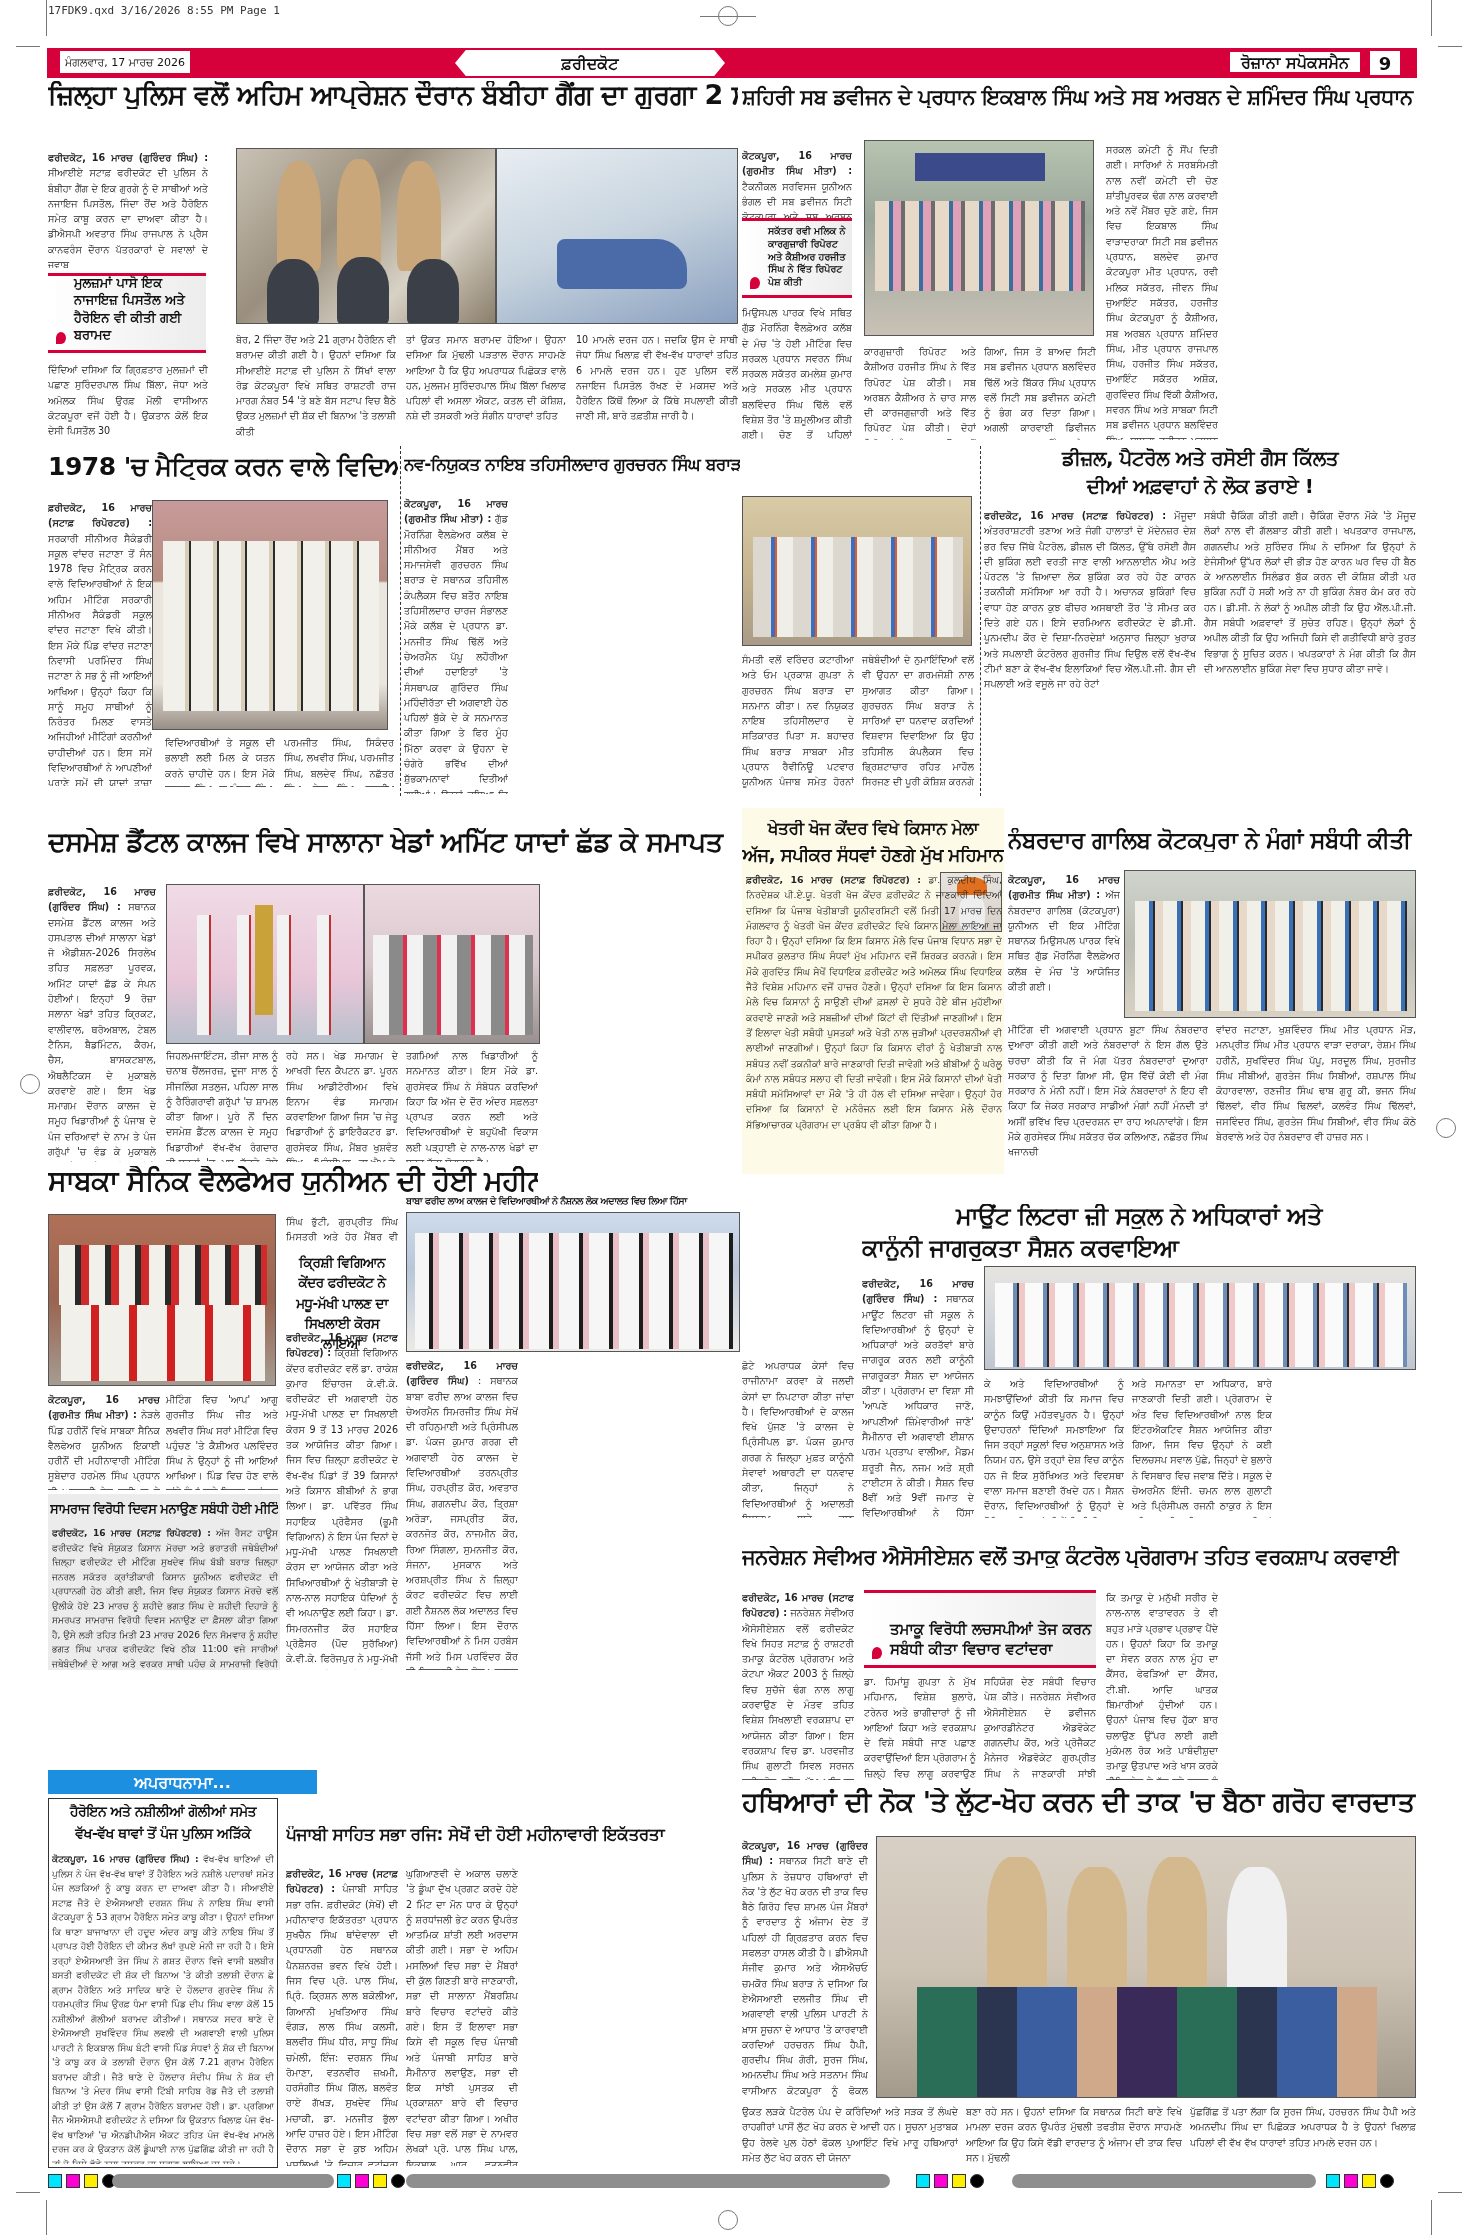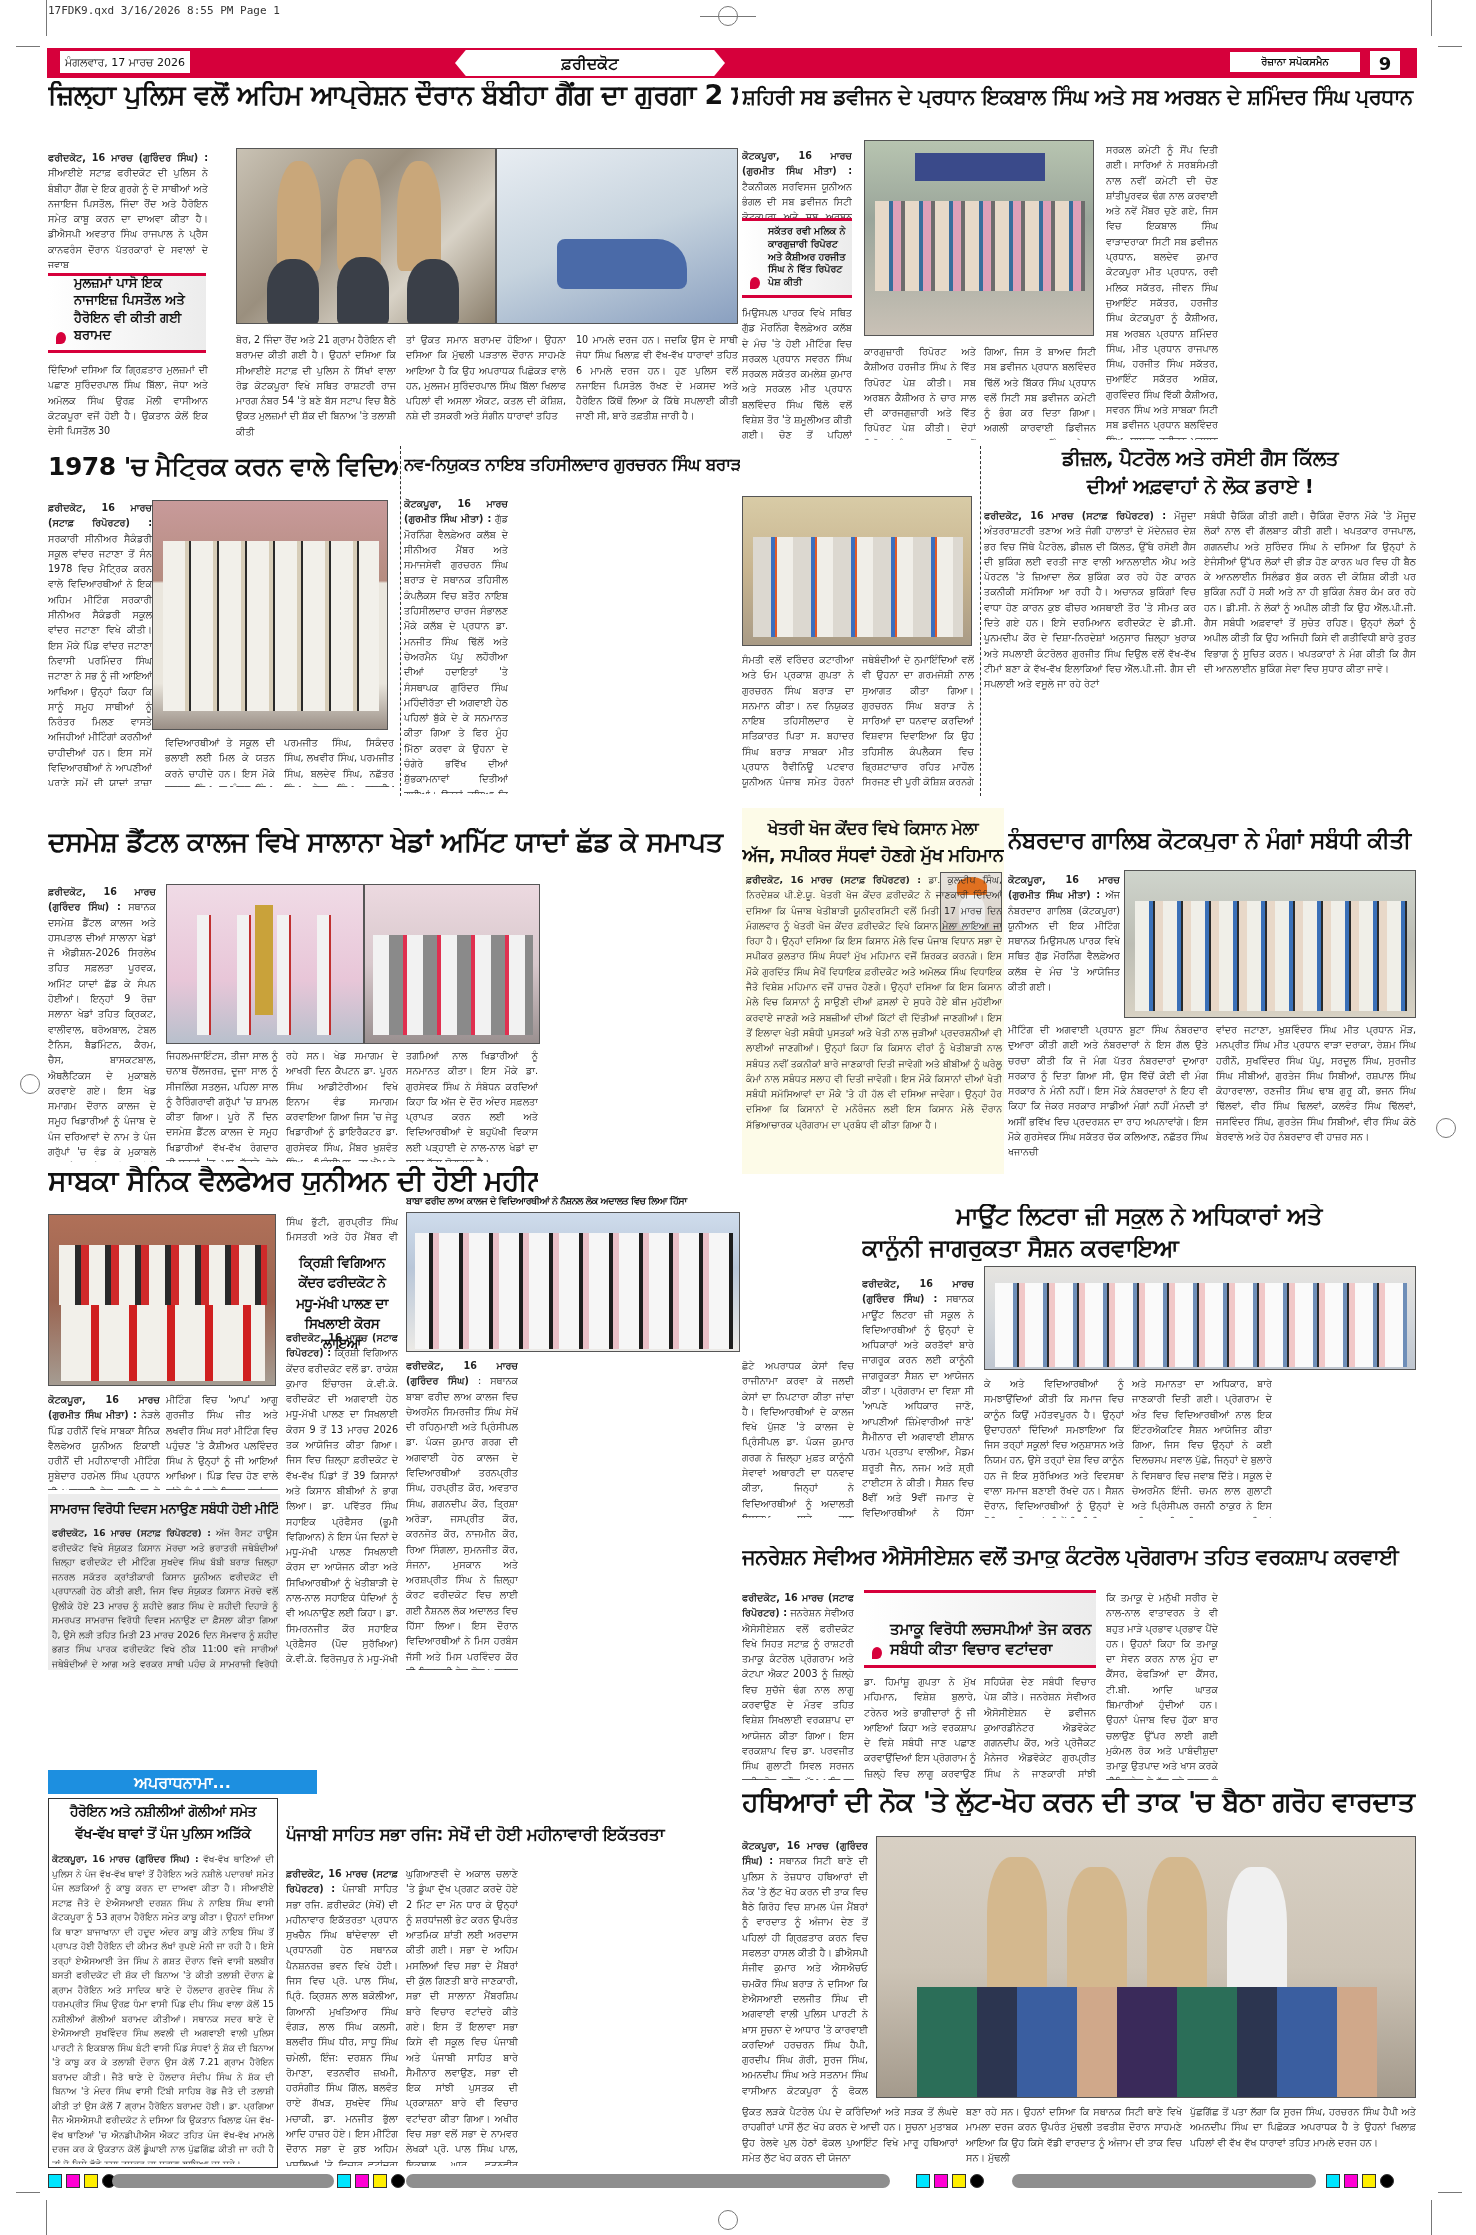--- a/index.html
+++ b/index.html
@@ -5,21 +5,21 @@
 *{box-sizing:border-box;margin:0;padding:0}
 body{width:1476px;height:2235px;background:#fff;font-family:"DejaVu Sans",sans-serif;color:#111;position:relative;overflow:hidden}
 .abs{position:absolute}
 .slug{left:48px;top:4px;font-family:"DejaVu Sans Mono",monospace;font-size:11px;color:#333}
 .crop-v{width:1px;background:#777}
 .crop-h{height:1px;background:#777}
 .reg{width:20px;height:20px;border:1px solid #777;border-radius:50%}
 .band{left:47px;top:48px;width:1370px;height:30px;background:#d6003b}
 .datebox{left:60px;top:51px;width:130px;height:22px;background:#fff;font-size:11px;display:flex;align-items:center;justify-content:center}
 .cityarrow{left:455px;top:50px;width:270px;height:26px;background:#fff;clip-path:polygon(4% 0,96% 0,100% 50%,96% 100%,4% 100%,0 50%);font-size:16px;font-weight:bold;display:flex;align-items:center;justify-content:center}
-.paperbox{left:1230px;top:52px;width:130px;height:20px;background:#fff;font-size:10px;font-weight:bold;display:flex;align-items:center;justify-content:center}
+.paperbox{left:1230px;top:52px;width:130px;height:20px;background:#fff;font-size:16px;font-weight:bold;display:flex;align-items:center;justify-content:center}
 .pagebox{left:1370px;top:51px;width:30px;height:24px;background:#fff;font-size:18px;font-weight:bold;display:flex;align-items:center;justify-content:center}
 .hl{font-family:"DejaVu Sans",sans-serif;font-weight:bold;color:#111;white-space:nowrap;overflow:hidden;letter-spacing:-0.5px;line-height:1.05}
 .body{font-family:"DejaVu Sans",sans-serif;font-size:9.6px;line-height:15.3px;text-align:justify;color:#222;overflow:hidden}
 .photo{background:linear-gradient(135deg,#c9c2b4,#9a8f7e 40%,#d8d2c6 70%,#8b7f6c);overflow:hidden;border:1px solid #555}
 .photo .ph{position:absolute;border-radius:45% 45% 10% 10%}
 .dlabel{font-weight:bold}
 .callout{border-top:3px solid #d6003b;border-bottom:3px solid #d6003b;background:linear-gradient(90deg,#fff,#ececec);display:flex;align-items:flex-end;padding:6px 4px}
 .callout .dot{width:10px;height:12px;background:#d6003b;border-radius:50% 50% 50% 0;margin:6px 8px 0 4px;flex:none}
 .callout .txt{font-weight:bold;line-height:1.35}
 .divdash{width:0;border-left:1px dashed #333}

